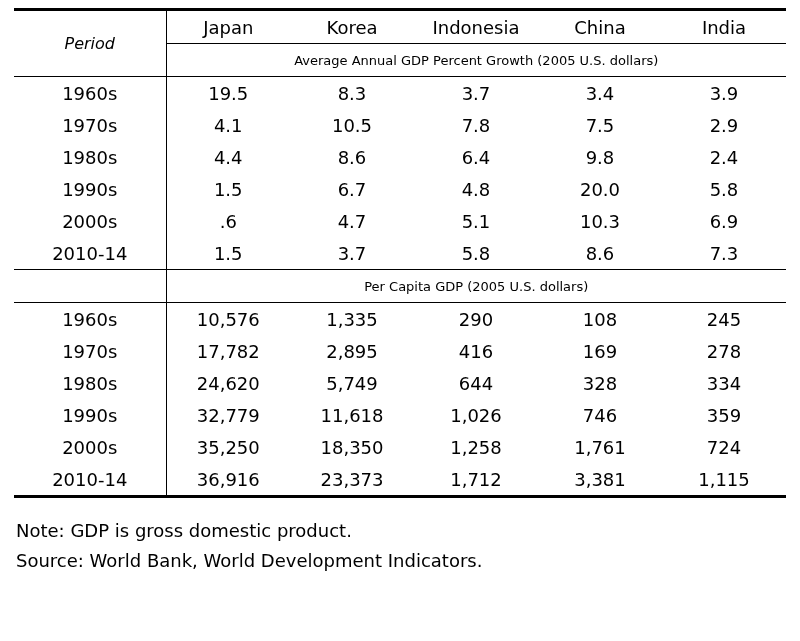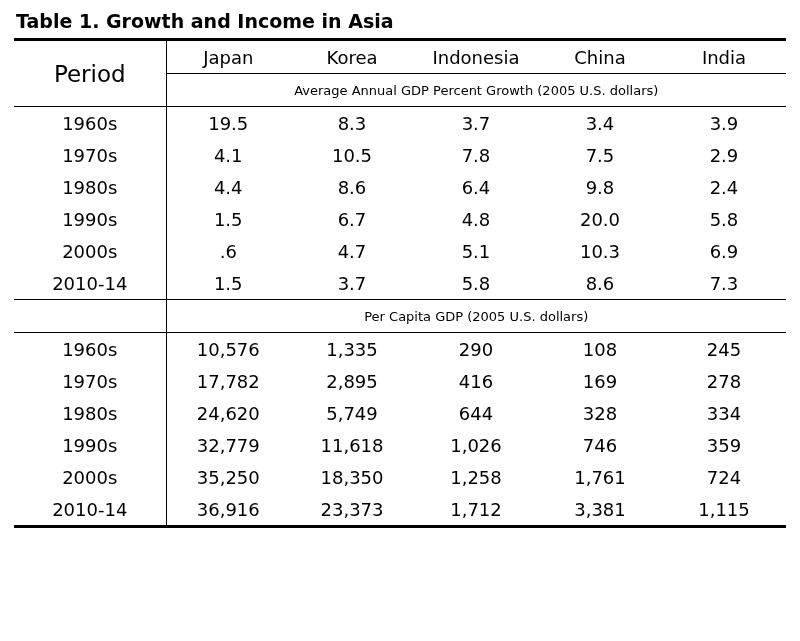--- a/index.html
+++ b/index.html
@@ -55,39 +55,39 @@
   td.period {
     text-align: left;
     padding-left: 6px;
   }
   td.head {
     font-size: 18px;
     margin-left: 37px;
   }
   td.period-head {
     text-align: center;
-    font-size: 23px;
+    font-size: 16px;
+    font-style: italic;
   }
   td.section {
     font-size: 13px;
   }
   .notes {
     margin-top: 18px;
     font-size: 18px;
     line-height: 30px;
     margin-left: 2px;
   }
   .notes div { white-space: nowrap; }
 </style>
 </head>
 <body>
 
 <div class="page">
 
-  <div class="title">Table 1. Growth and Income in Asia</div>
 
   <table class="data">
     <colgroup>
       <col class="c-period">
       <col class="c-data">
       <col class="c-data">
       <col class="c-data">
       <col class="c-data">
       <col class="c-data">
     </colgroup>
@@ -205,15 +205,17 @@
         <td>36,916</td>
         <td>23,373</td>
         <td>1,712</td>
         <td>3,381</td>
         <td>1,115</td>
       </tr>
     </tbody>
   </table>
 
   <div class="notes">
+    <div>Note:  GDP is gross domestic product.</div>
+    <div>Source:  World Bank, World Development Indicators.</div>
   </div>
 
 </div>
 
 </body></html>

